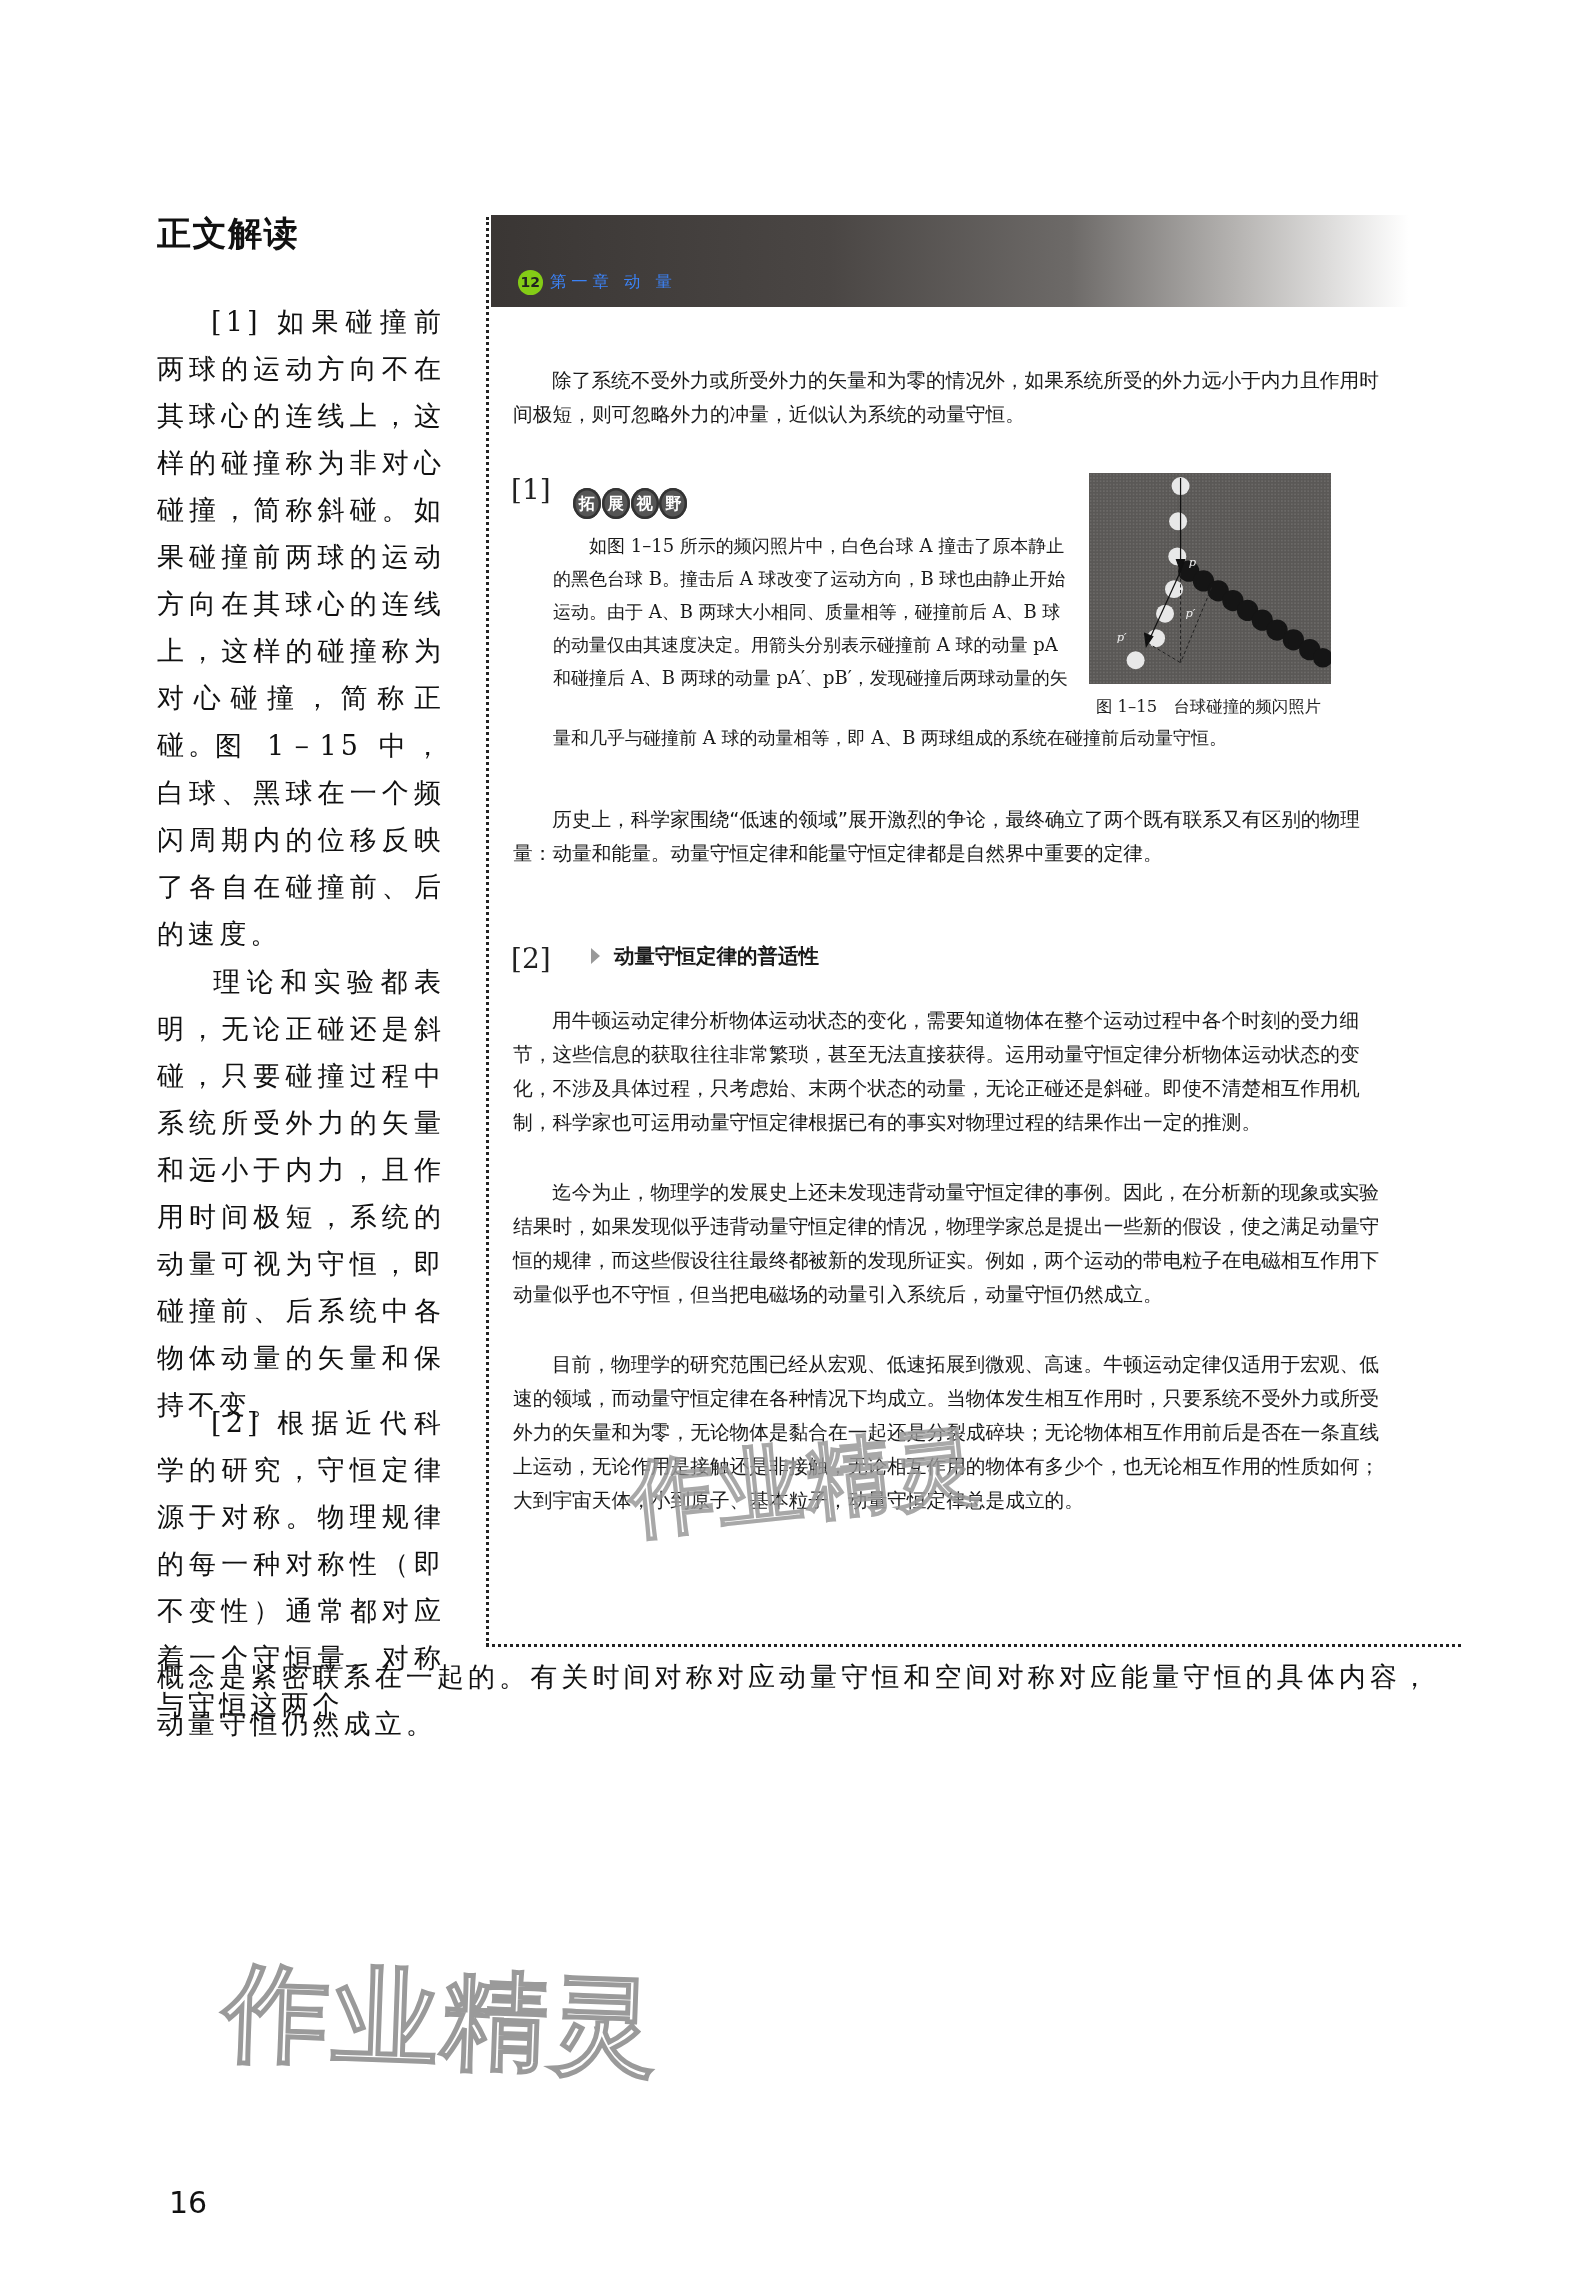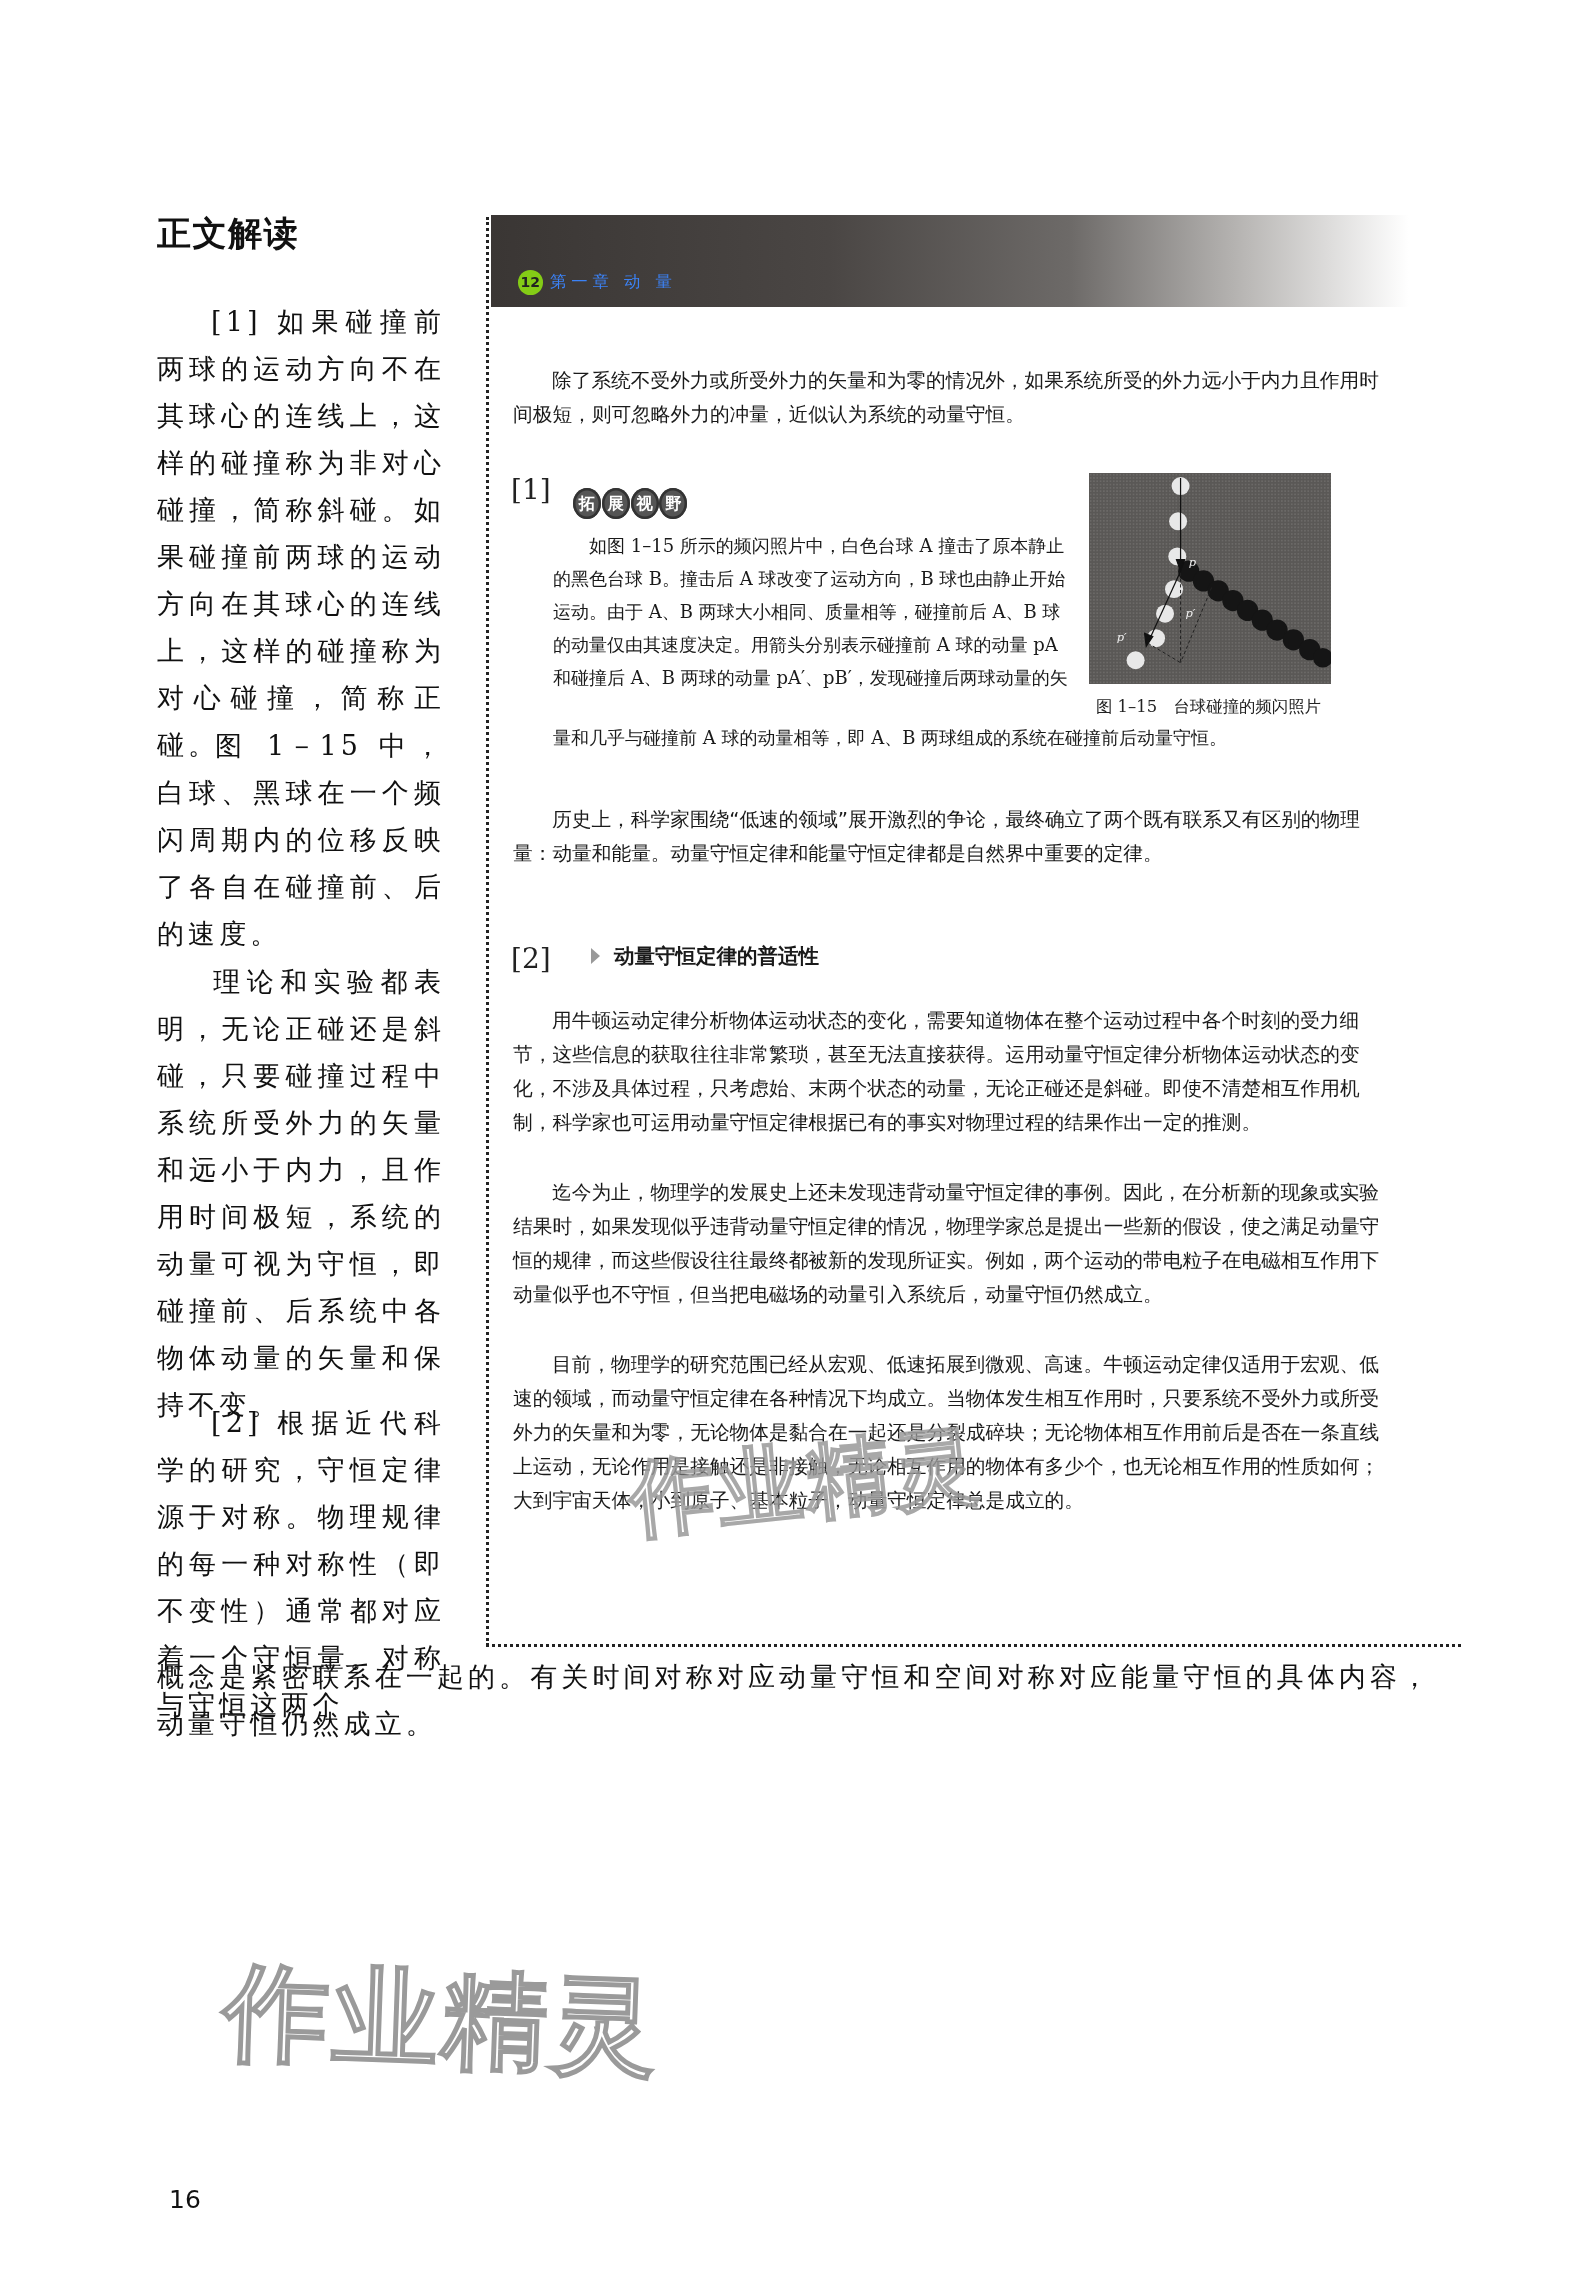--- a/index.html
+++ b/index.html
@@ -54,21 +54,21 @@
 
   #newton-para { top:1004px; }
   #history2-para { top:1176px; }
   #current-para { top:1348px; }
 
   .watermark { font-family:"DejaVu Sans", sans-serif; font-weight:bold; color:transparent;
      -webkit-text-stroke:1.6px #9a9a9a; letter-spacing:3.3px; }
   #watermark-1 { left:629px; top:1425px; font-size:85px; transform:rotate(-6deg); opacity:.85; }
   #watermark-2 { left:223px; top:1949px; font-size:106px; transform:rotate(2deg); }
 
-  #page-number { left:169px; top:2185px; font-family:"DejaVu Sans", sans-serif; font-size:25px; color:#111; }
+  #page-number { left:169px; top:2185px; font-family:"DejaVu Sans", sans-serif; font-size:30px; color:#111; }
 </style>
 </head>
 <body>
 
 <div id="section-title" class="abs">正文解读</div>
 
 <div id="note1" class="abs left-para"><span class="indent"></span><span>[1]</span> <span>如果碰撞前两球的运动方向不在其球心的连线上，这样的碰撞称为非对心碰撞，简称斜碰。如果碰撞前两球的运动方向在其球心的连线上，这样的碰撞称为对心碰撞，简称正碰。</span></div>
 <div id="note1b" class="abs left-para"><span class="indent"></span><span>图 1－15 中，白球、黑球在一个频闪周期内的位移反映了各自在碰撞前、后的速度。</span></div>
 <div id="note1c" class="abs left-para"><span class="indent"></span><span>理论和实验都表明，无论正碰还是斜碰，只要碰撞过程中系统所受外力的矢量和远小于内力，且作用时间极短，系统的动量可视为守恒，即碰撞前、后系统中各物体动量的矢量和保持不变。</span></div>
 <div id="note2" class="abs left-para"><span class="indent"></span><span>[2]</span> <span>根据近代科学的研究，守恒定律源于对称。物理规律的每一种对称性（即不变性）通常都对应着一个守恒量。对称与守恒这两个</span></div>

